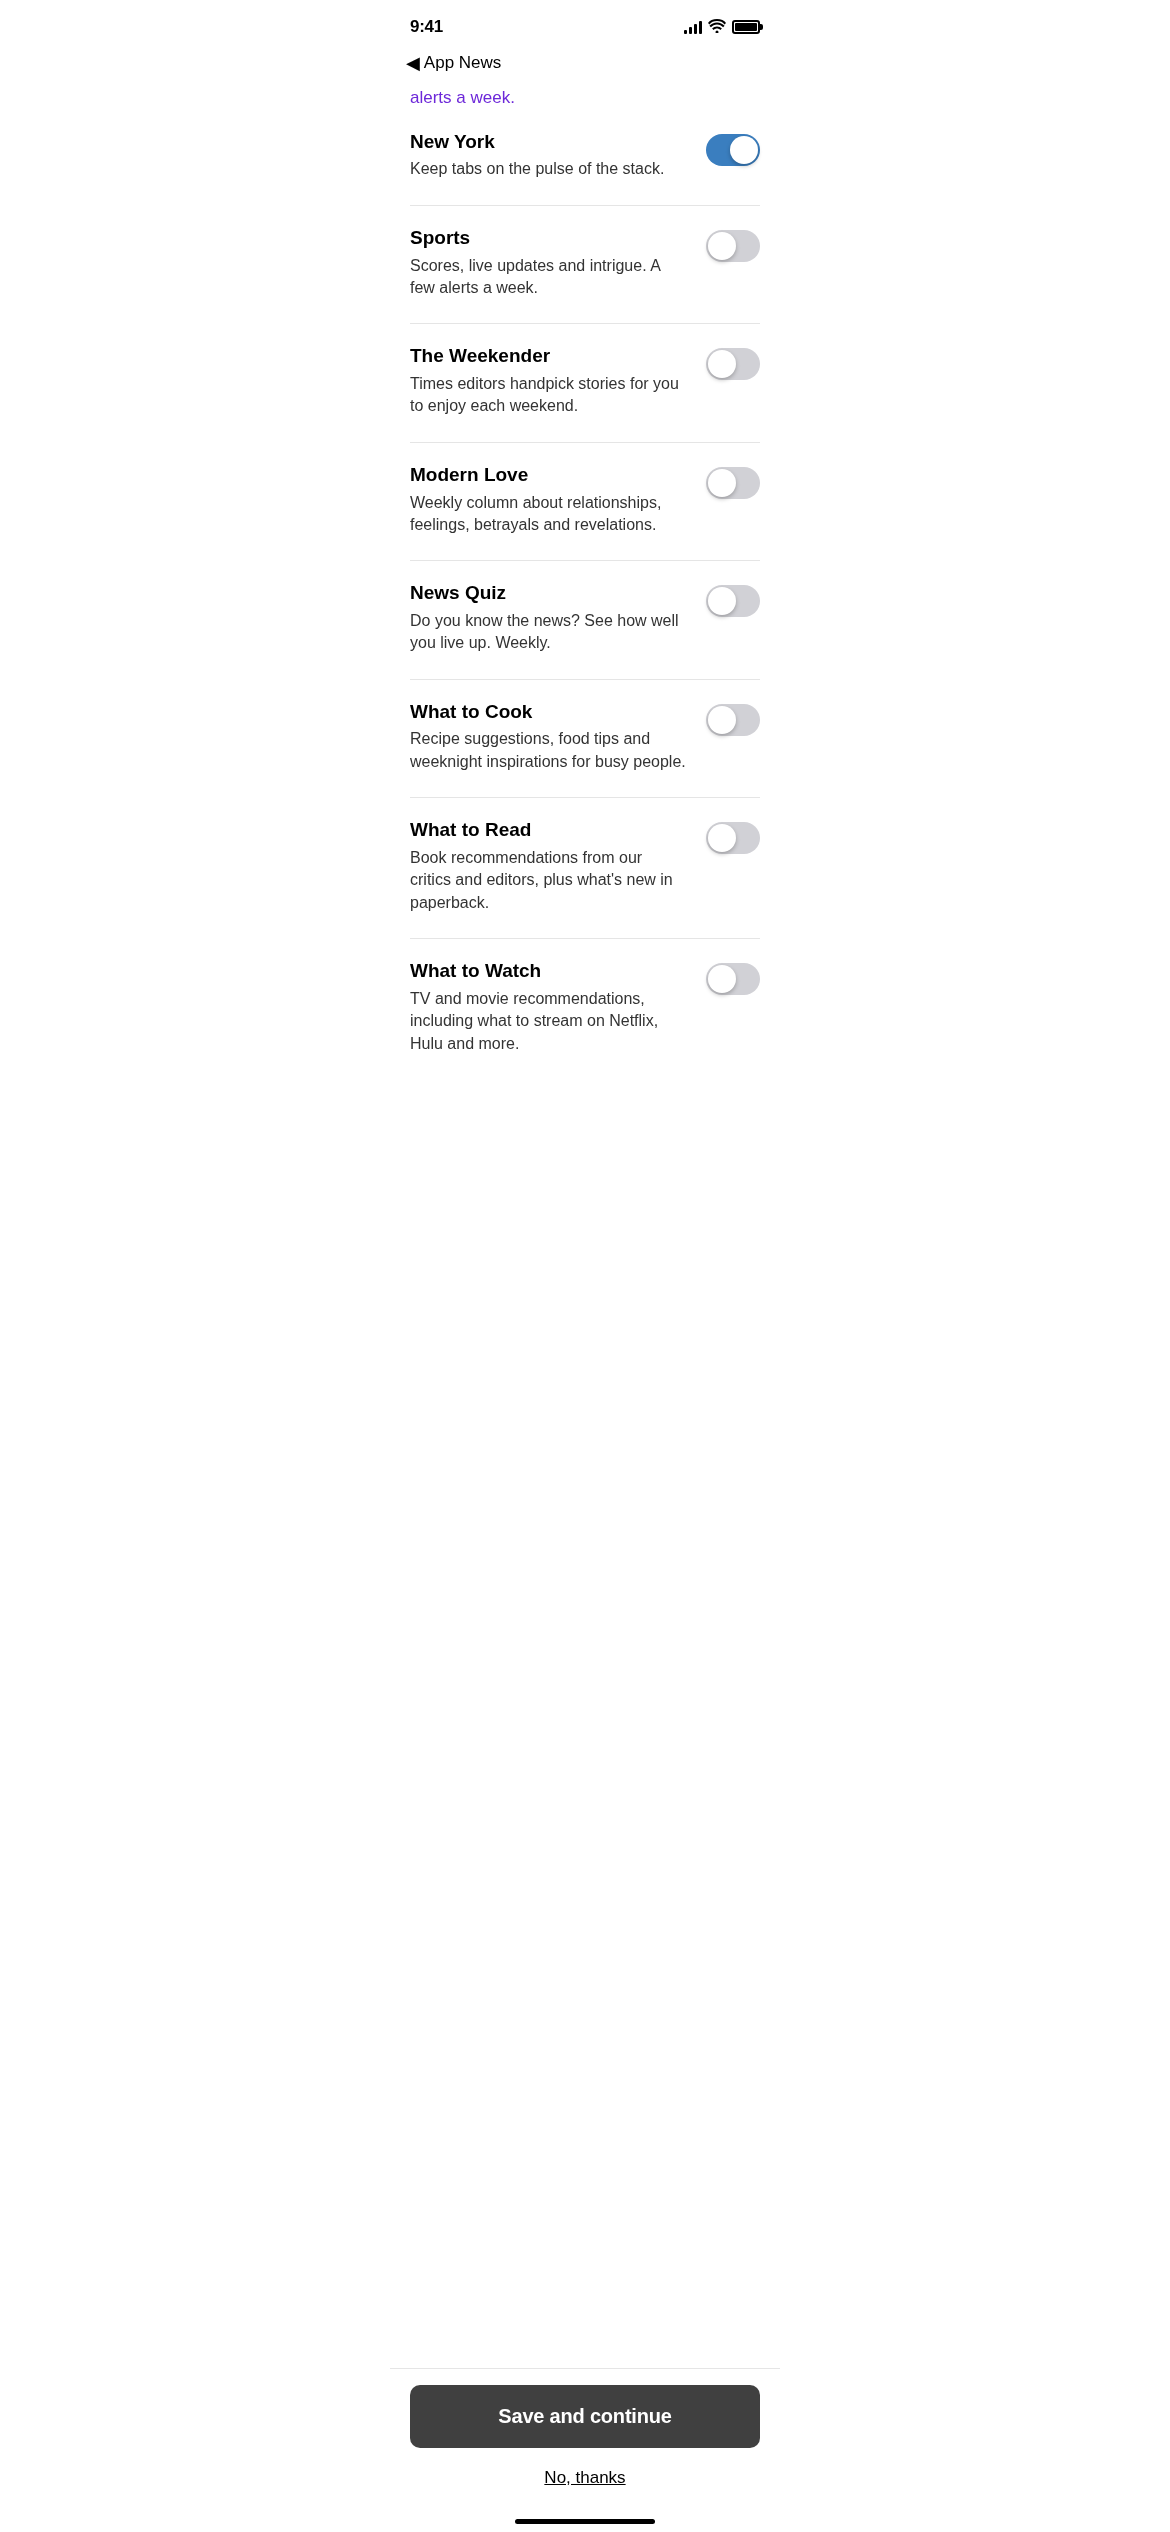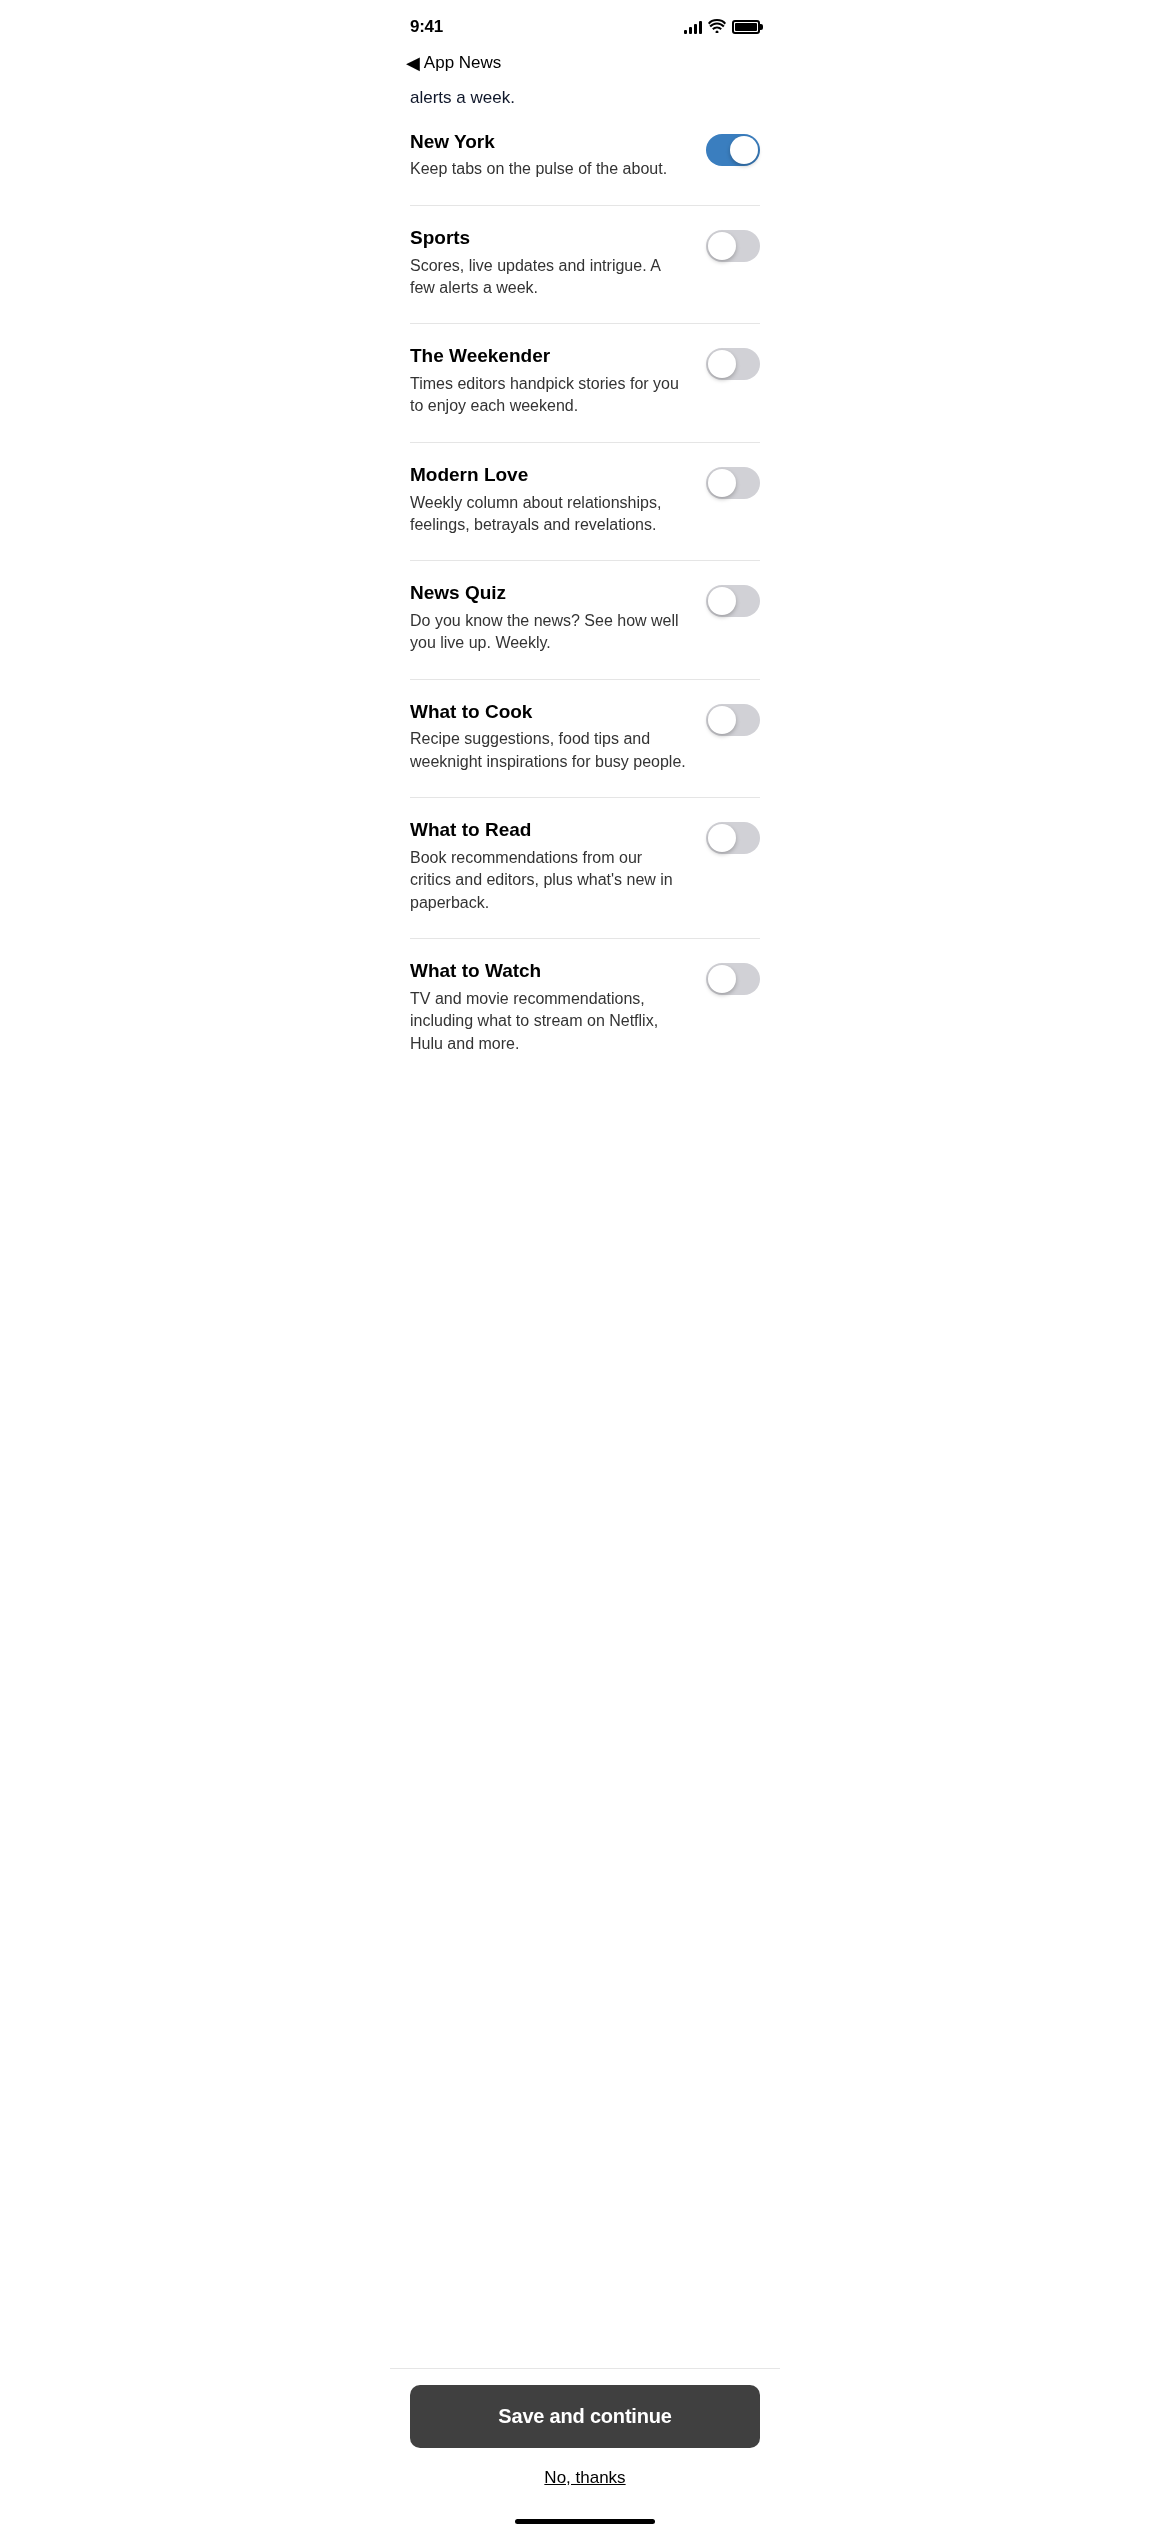--- a/index.html
+++ b/index.html
@@ -109,21 +109,21 @@
       font-weight: 400;
     }
 
     .content-area {
       padding: 0 20px;
       padding-bottom: 160px;
     }
 
     .partial-text {
       font-size: 17px;
-      color: #0f172a;
+      color: #6d28d9;
       line-height: 1.4;
       margin-bottom: 20px;
       padding-top: 4px;
     }
 
     .newsletter-item {
       display: flex;
       justify-content: center;
       align-items: flex-start;
       margin-bottom: 24px;
@@ -279,21 +279,21 @@
 </div>
 
 <div class="content-area">
 
   <p class="partial-text">alerts a week.</p>
 
   <div id="newsletter-list">
       <div class="newsletter-item">
       <div class="newsletter-text">
         <div class="newsletter-title">New York</div>
-        <div class="newsletter-desc">Keep tabs on the pulse of the about.</div>
+        <div class="newsletter-desc">Keep tabs on the pulse of the stack.</div>
       </div>
       <div class="toggle-container">
         <div class="toggle on">
           <div class="toggle-thumb"></div>
         </div>
       </div>
     </div>
       <div class="divider"></div>
       <div class="newsletter-item">
       <div class="newsletter-text">

